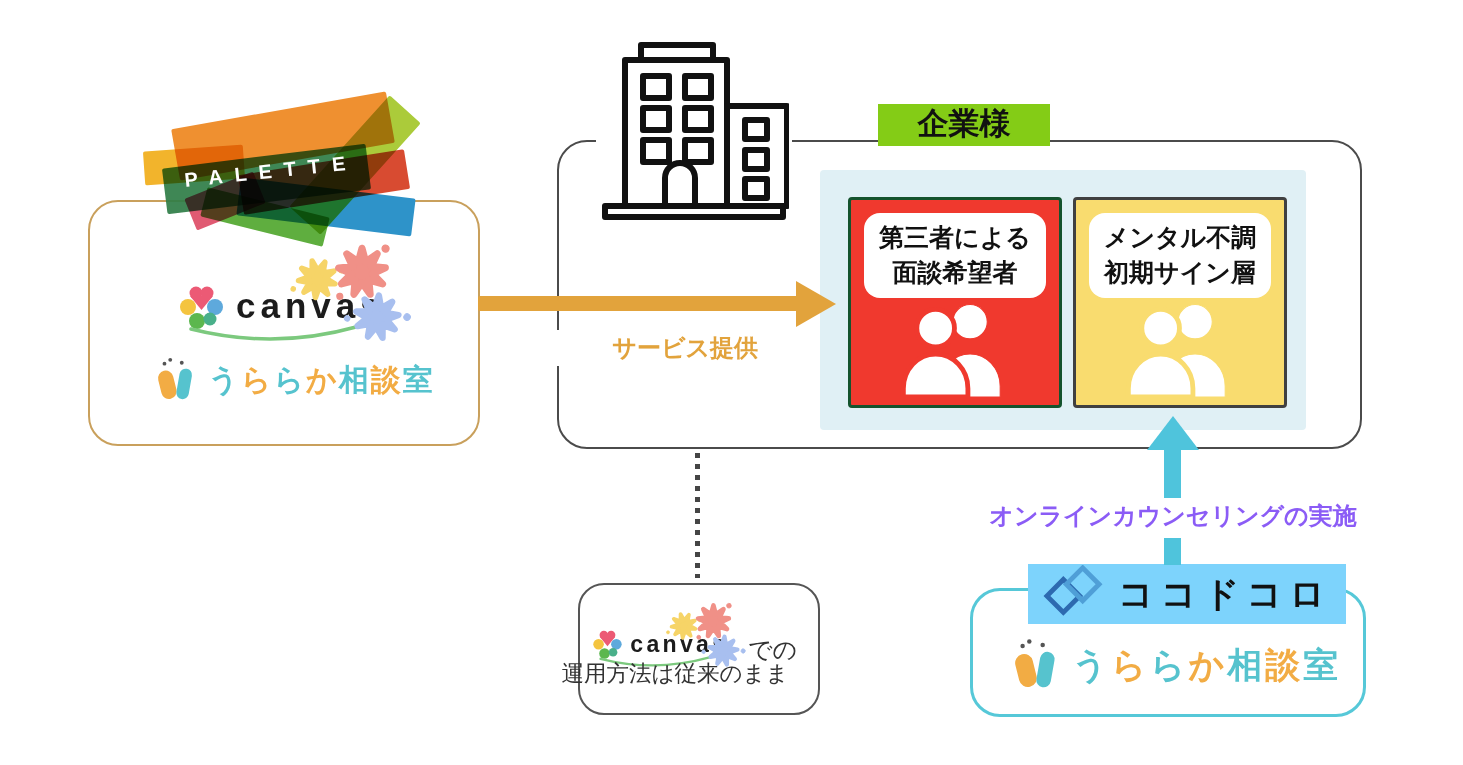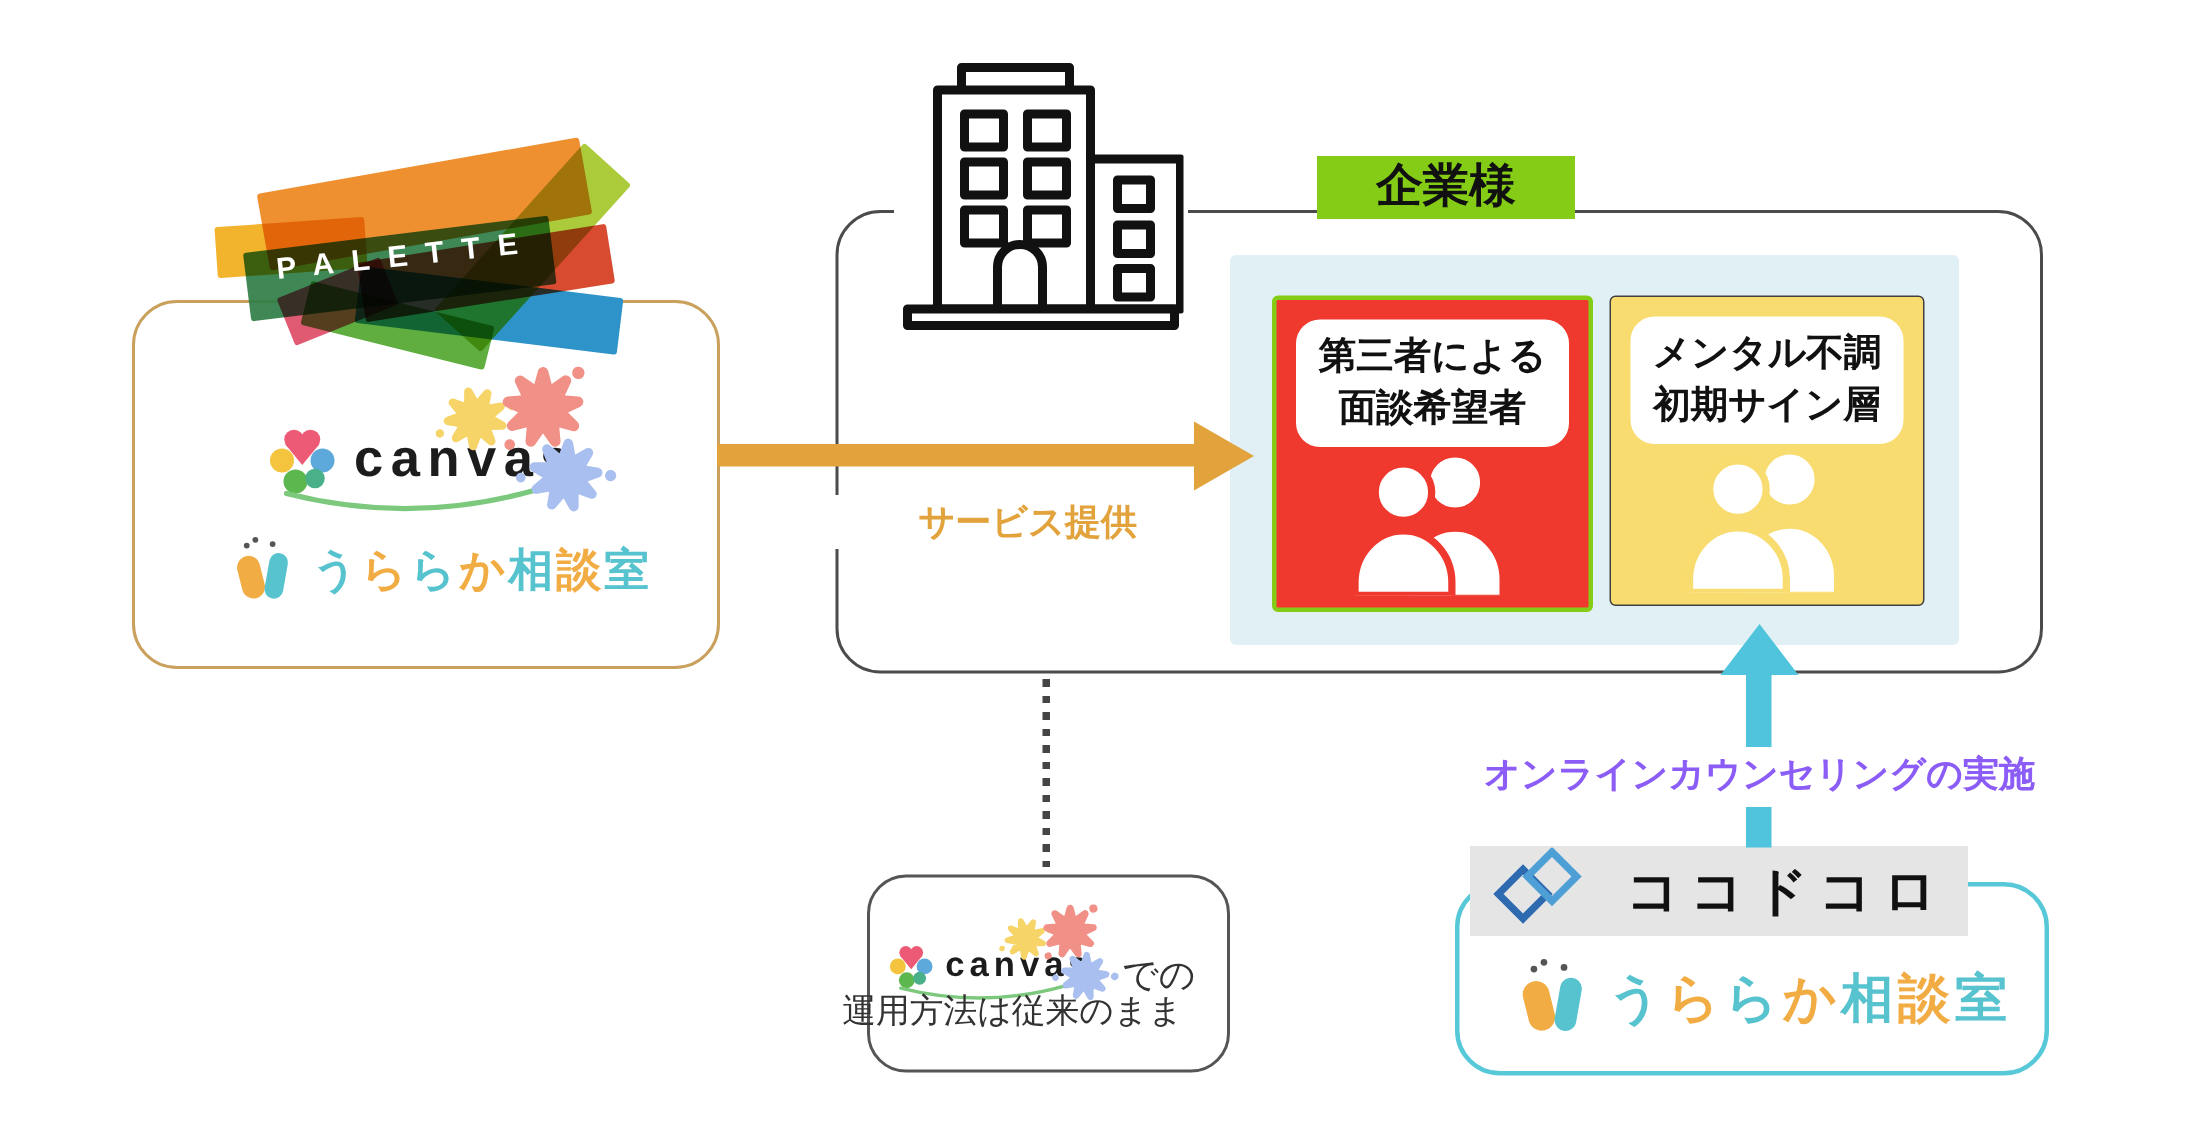--- a/index.html
+++ b/index.html
@@ -49,22 +49,22 @@
   
   .company-box{left:557px;top:140px;width:801px;height:305px;background:#fff;
                border:2px solid #4b4b4b;border-radius:30px;z-index:1;}
   .company-title{left:878px;top:104px;width:172px;height:42px;background:#84cc16;z-index:5;
                  text-align:center;font-size:31px;font-weight:bold;color:#111;line-height:40px;}
   .building{left:596px;top:36px;width:196px;height:188px;background:#fff;z-index:5;
             display:flex;align-items:center;justify-content:center;}
 
   .panel{left:820px;top:170px;width:486px;height:260px;background:#e0f0f5;border-radius:4px;z-index:2;}
   .group{position:absolute;top:197px;width:208px;height:205px;border-radius:4px;z-index:3;}
-  .group-red{left:848px;background:#f0392e;border:3px solid #84cc16;}
-  .group-yellow{left:1073px;background:#f9dc6f;border:1px solid #404040;}
+  .group-red{left:848px;background:#f0392e;border:3px solid #14532d;}
+  .group-yellow{left:1073px;background:#f9dc6f;border:3px solid #404040;}
   .pill{margin:13px auto 0;width:182px;background:#fff;border-radius:16px;padding:7px 0 9px;
         text-align:center;font-size:25px;font-weight:bold;color:#111;line-height:1.38;}
   .people{position:absolute;left:50%;transform:translateX(-50%);bottom:8px;}
 
   
   .dotline{left:695px;top:233px;width:5px;height:345px;z-index:0;
            background:repeating-linear-gradient(to bottom,#454545 0 5px,transparent 5px 11px);}
   .svc-shaft{left:478px;top:296px;width:322px;height:15px;background:#e2a33c;z-index:20;border-radius:2px;}
   .svc-head{left:796px;top:281px;width:0;height:0;z-index:20;
             border-left:40px solid #e2a33c;border-top:23px solid transparent;border-bottom:23px solid transparent;}
@@ -79,22 +79,22 @@
 
   
   .note-box{left:578px;top:583px;width:238px;height:128px;background:#fff;
             border:2px solid #555;border-radius:26px;z-index:2;}
   .note-suffix{left:748px;top:634px;font-size:24px;color:#333;z-index:8;font-family:Liberation Mono, monospace;}
   .note-line2{left:560px;top:658px;width:230px;text-align:center;font-size:22.5px;color:#333;z-index:8;}
 
   
   .provider-box{left:970px;top:588px;width:390px;height:123px;background:#fff;
                 border:3px solid #56c8d8;border-radius:30px;z-index:2;}
-  .koko-row{left:980px;top:564px;height:60px;background:#e5e5e5;z-index:6;display:flex;
-            align-items:center;gap:28px;padding:0 14px;}
+  .koko-row{left:1028px;top:564px;height:60px;background:#7dd3fc;z-index:6;display:flex;
+            align-items:center;gap:14px;padding:0 14px;}
   .koko-word{font-size:35px;font-weight:bold;color:#111;letter-spacing:7px;white-space:nowrap;}
 </style>
 </head>
 <body>
 
 <svg width="0" height="0" style="position:absolute">
   <defs>
     <g id="splat">
       <polygon points="44,24 32.5,27.1 39.3,36.9 28.5,31.8 27.5,43.7 22.4,32.9 14,41.3 17.1,29.8 5.2,30.8 15,24 5.2,17.2 17.1,18.2 14,6.7 22.4,15.1 27.5,4.3 28.5,16.2 39.3,11.1 32.5,20.9" stroke-width="6" stroke-linejoin="round"></polygon>
       <circle cx="47" cy="8" r="3"></circle>

